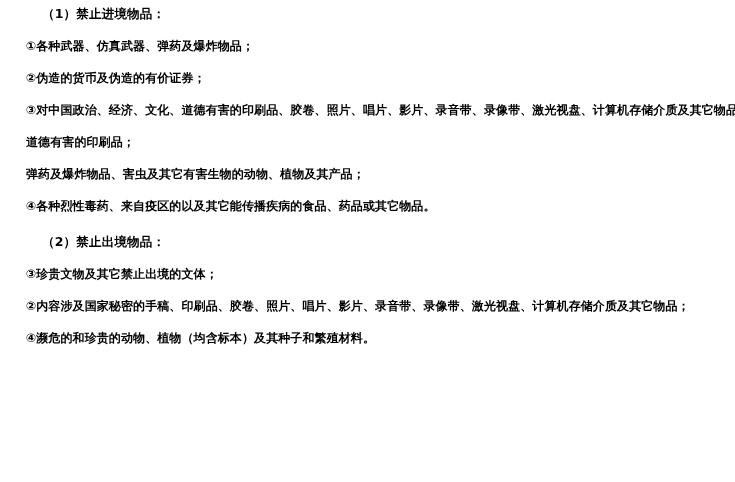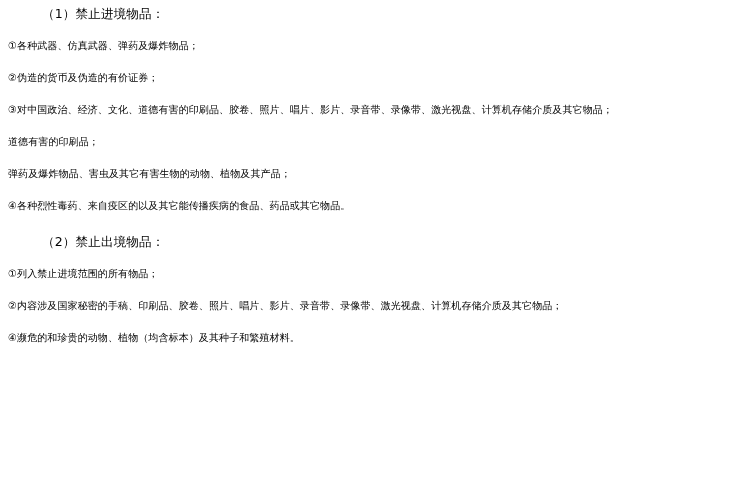--- a/index.html
+++ b/index.html
@@ -13,33 +13,34 @@
     font-family: "DejaVu Sans", "Liberation Sans", sans-serif;
     color: #000000;
     overflow: hidden;
   }
   .page {
     position: relative;
     width: 735px;
     height: 482px;
     box-sizing: border-box;
     padding: 6px 4px 0 4px;
+    font-weight: bold;
   }
   .section-heading {
     font-size: 12.5px;
     line-height: 16px;
     margin: 0 0 16px 0;
     padding-left: 38px;
     white-space: nowrap;
     letter-spacing: 0.2px;
   }
   .item {
-    font-size: 10px;
+    font-size: 12px;
     line-height: 16px;
-    margin: 0 0 16px 0;
+    margin: 0 0 16px 18px;
     padding-left: 4px;
     white-space: nowrap;
     letter-spacing: 0.1px;
   }
   .item.last-of-group {
     margin-bottom: 20px;
   }
 </style>
 </head>
 <body>
@@ -50,17 +51,17 @@
 
   <p class="item">①各种武器、仿真武器、弹药及爆炸物品；</p>
   <p class="item">②伪造的货币及伪造的有价证券；</p>
   <p class="item">③对中国政治、经济、文化、道德有害的印刷品、胶卷、照片、唱片、影片、录音带、录像带、激光视盘、计算机存储介质及其它物品；</p>
   <p class="item">道德有害的印刷品；</p>
   <p class="item">弹药及爆炸物品、害虫及其它有害生物的动物、植物及其产品；</p>
   <p class="item last-of-group">④各种烈性毒药、来自疫区的以及其它能传播疾病的食品、药品或其它物品。</p>
 
   <p class="section-heading">（2）禁止出境物品：</p>
 
-  <p class="item">①列入禁止进境范围的所有物品；</p>
+  <p class="item">③珍贵文物及其它禁止出境的文体；</p>
   <p class="item">②内容涉及国家秘密的手稿、印刷品、胶卷、照片、唱片、影片、录音带、录像带、激光视盘、计算机存储介质及其它物品；</p>
   <p class="item">④濒危的和珍贵的动物、植物（均含标本）及其种子和繁殖材料。</p>
 
 </div>
 
 </body></html>

